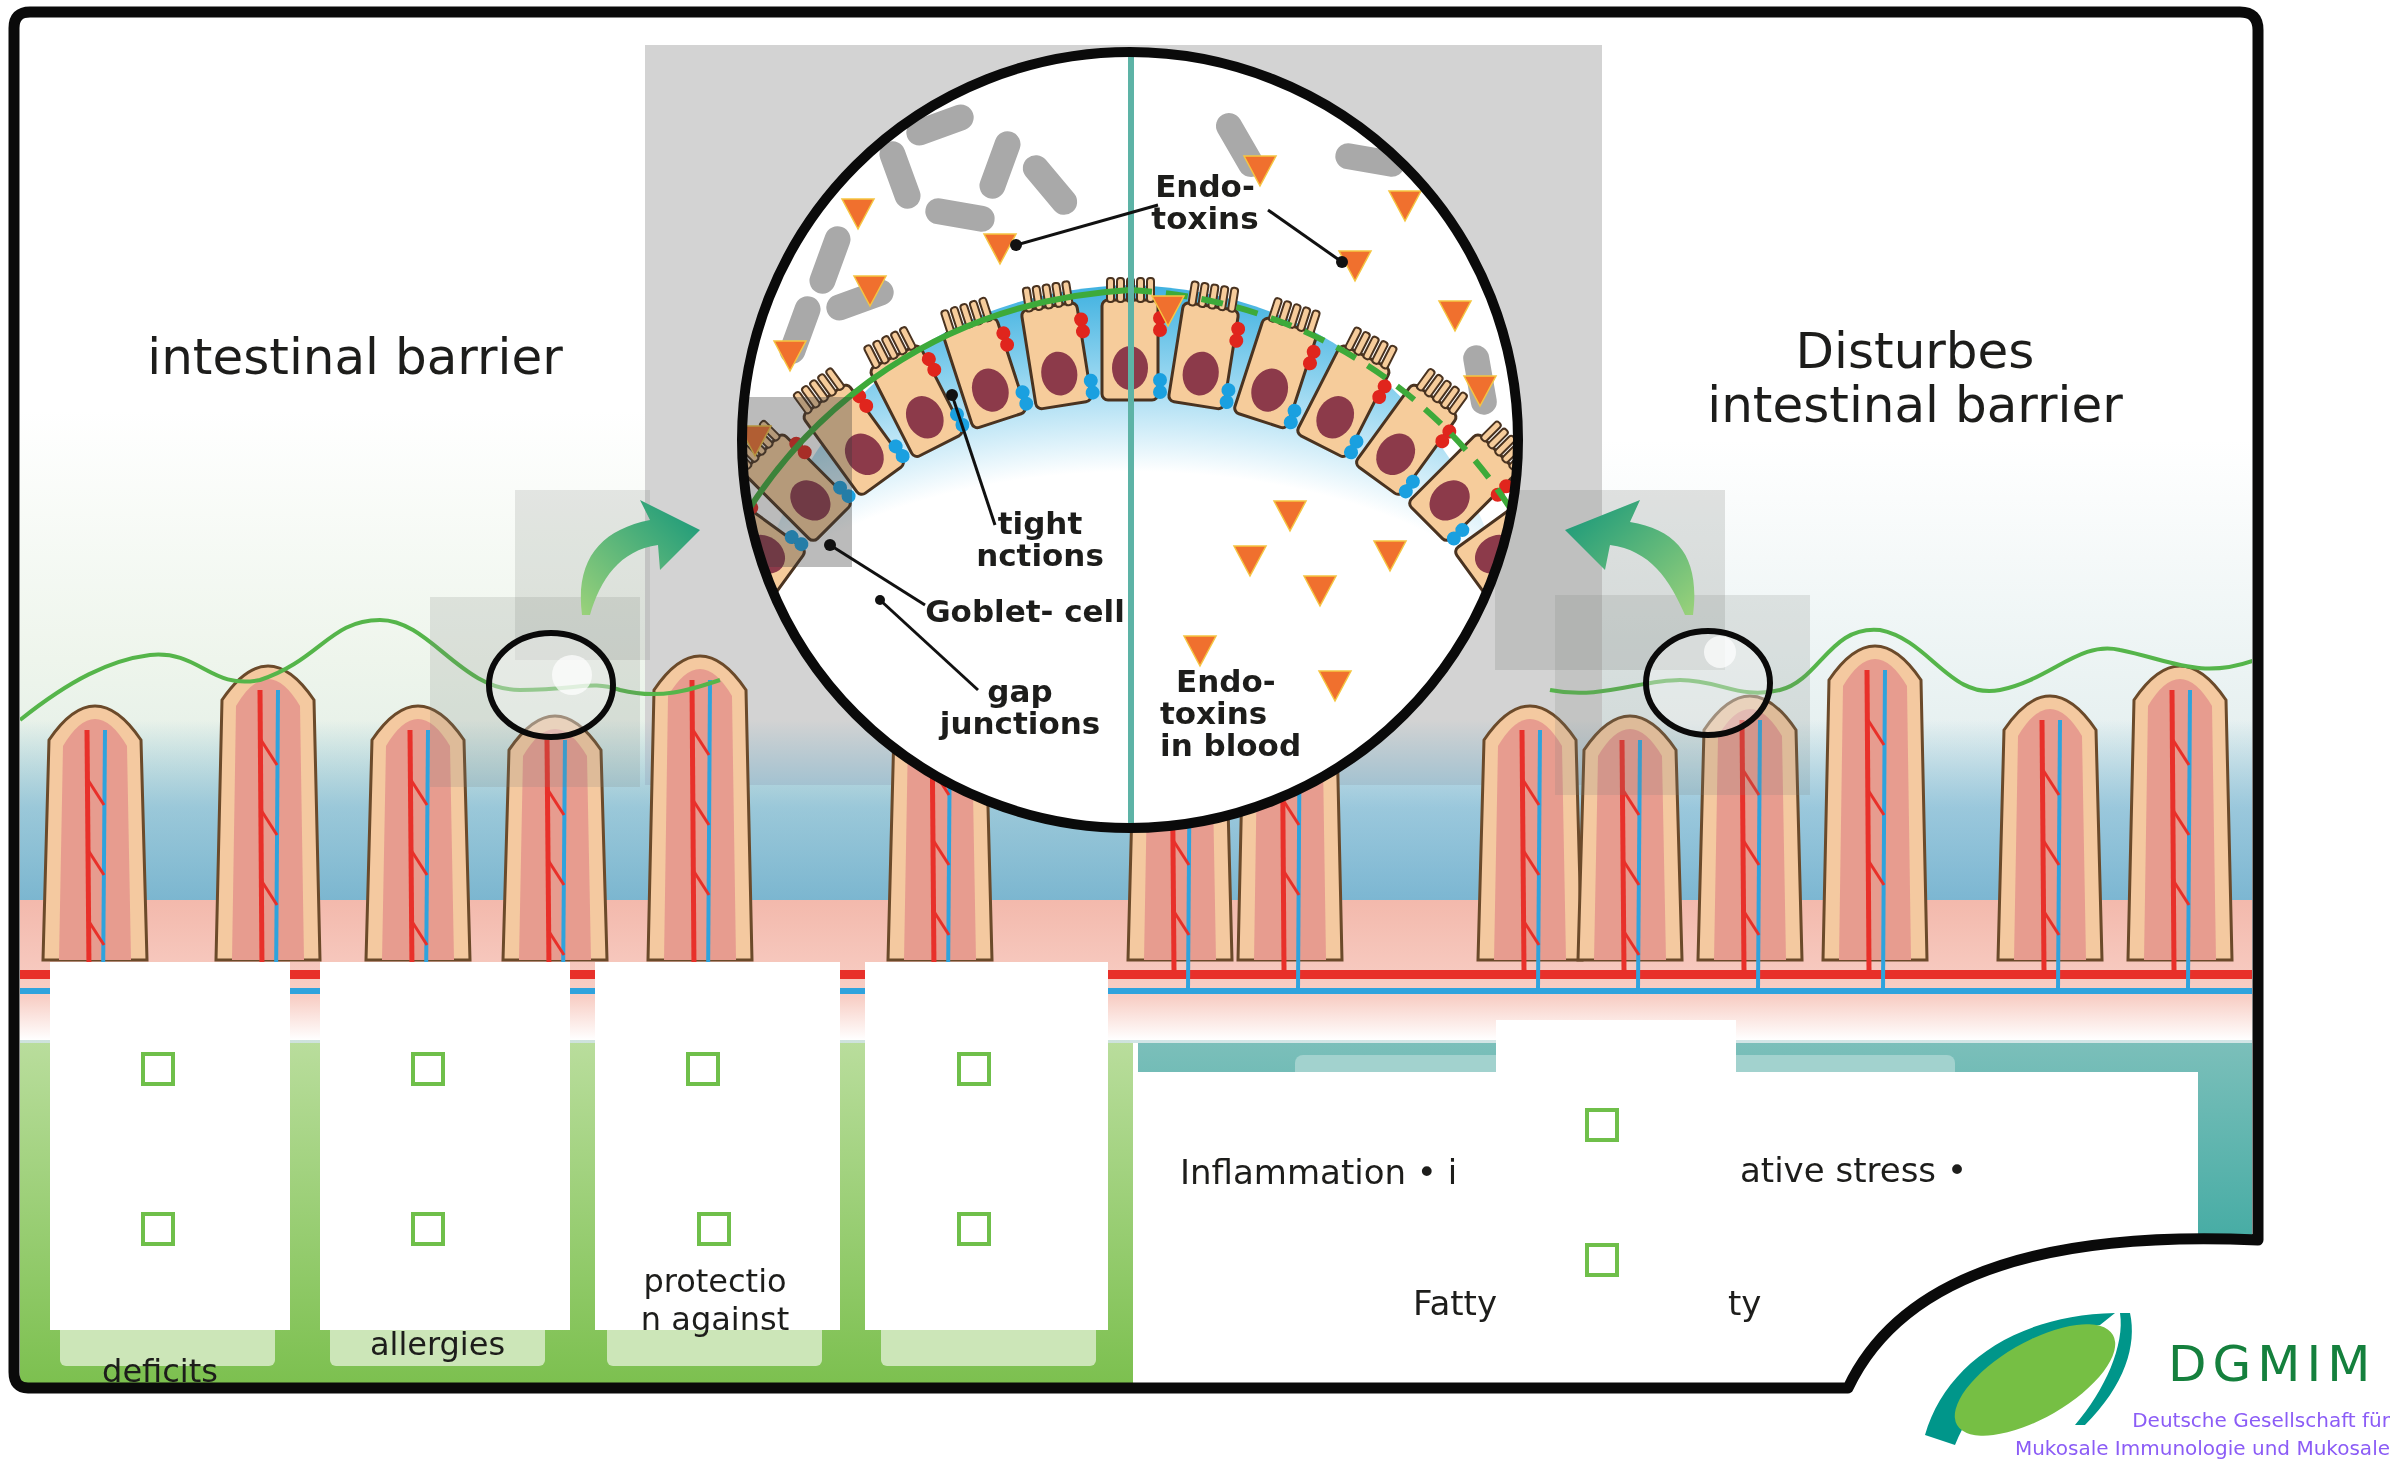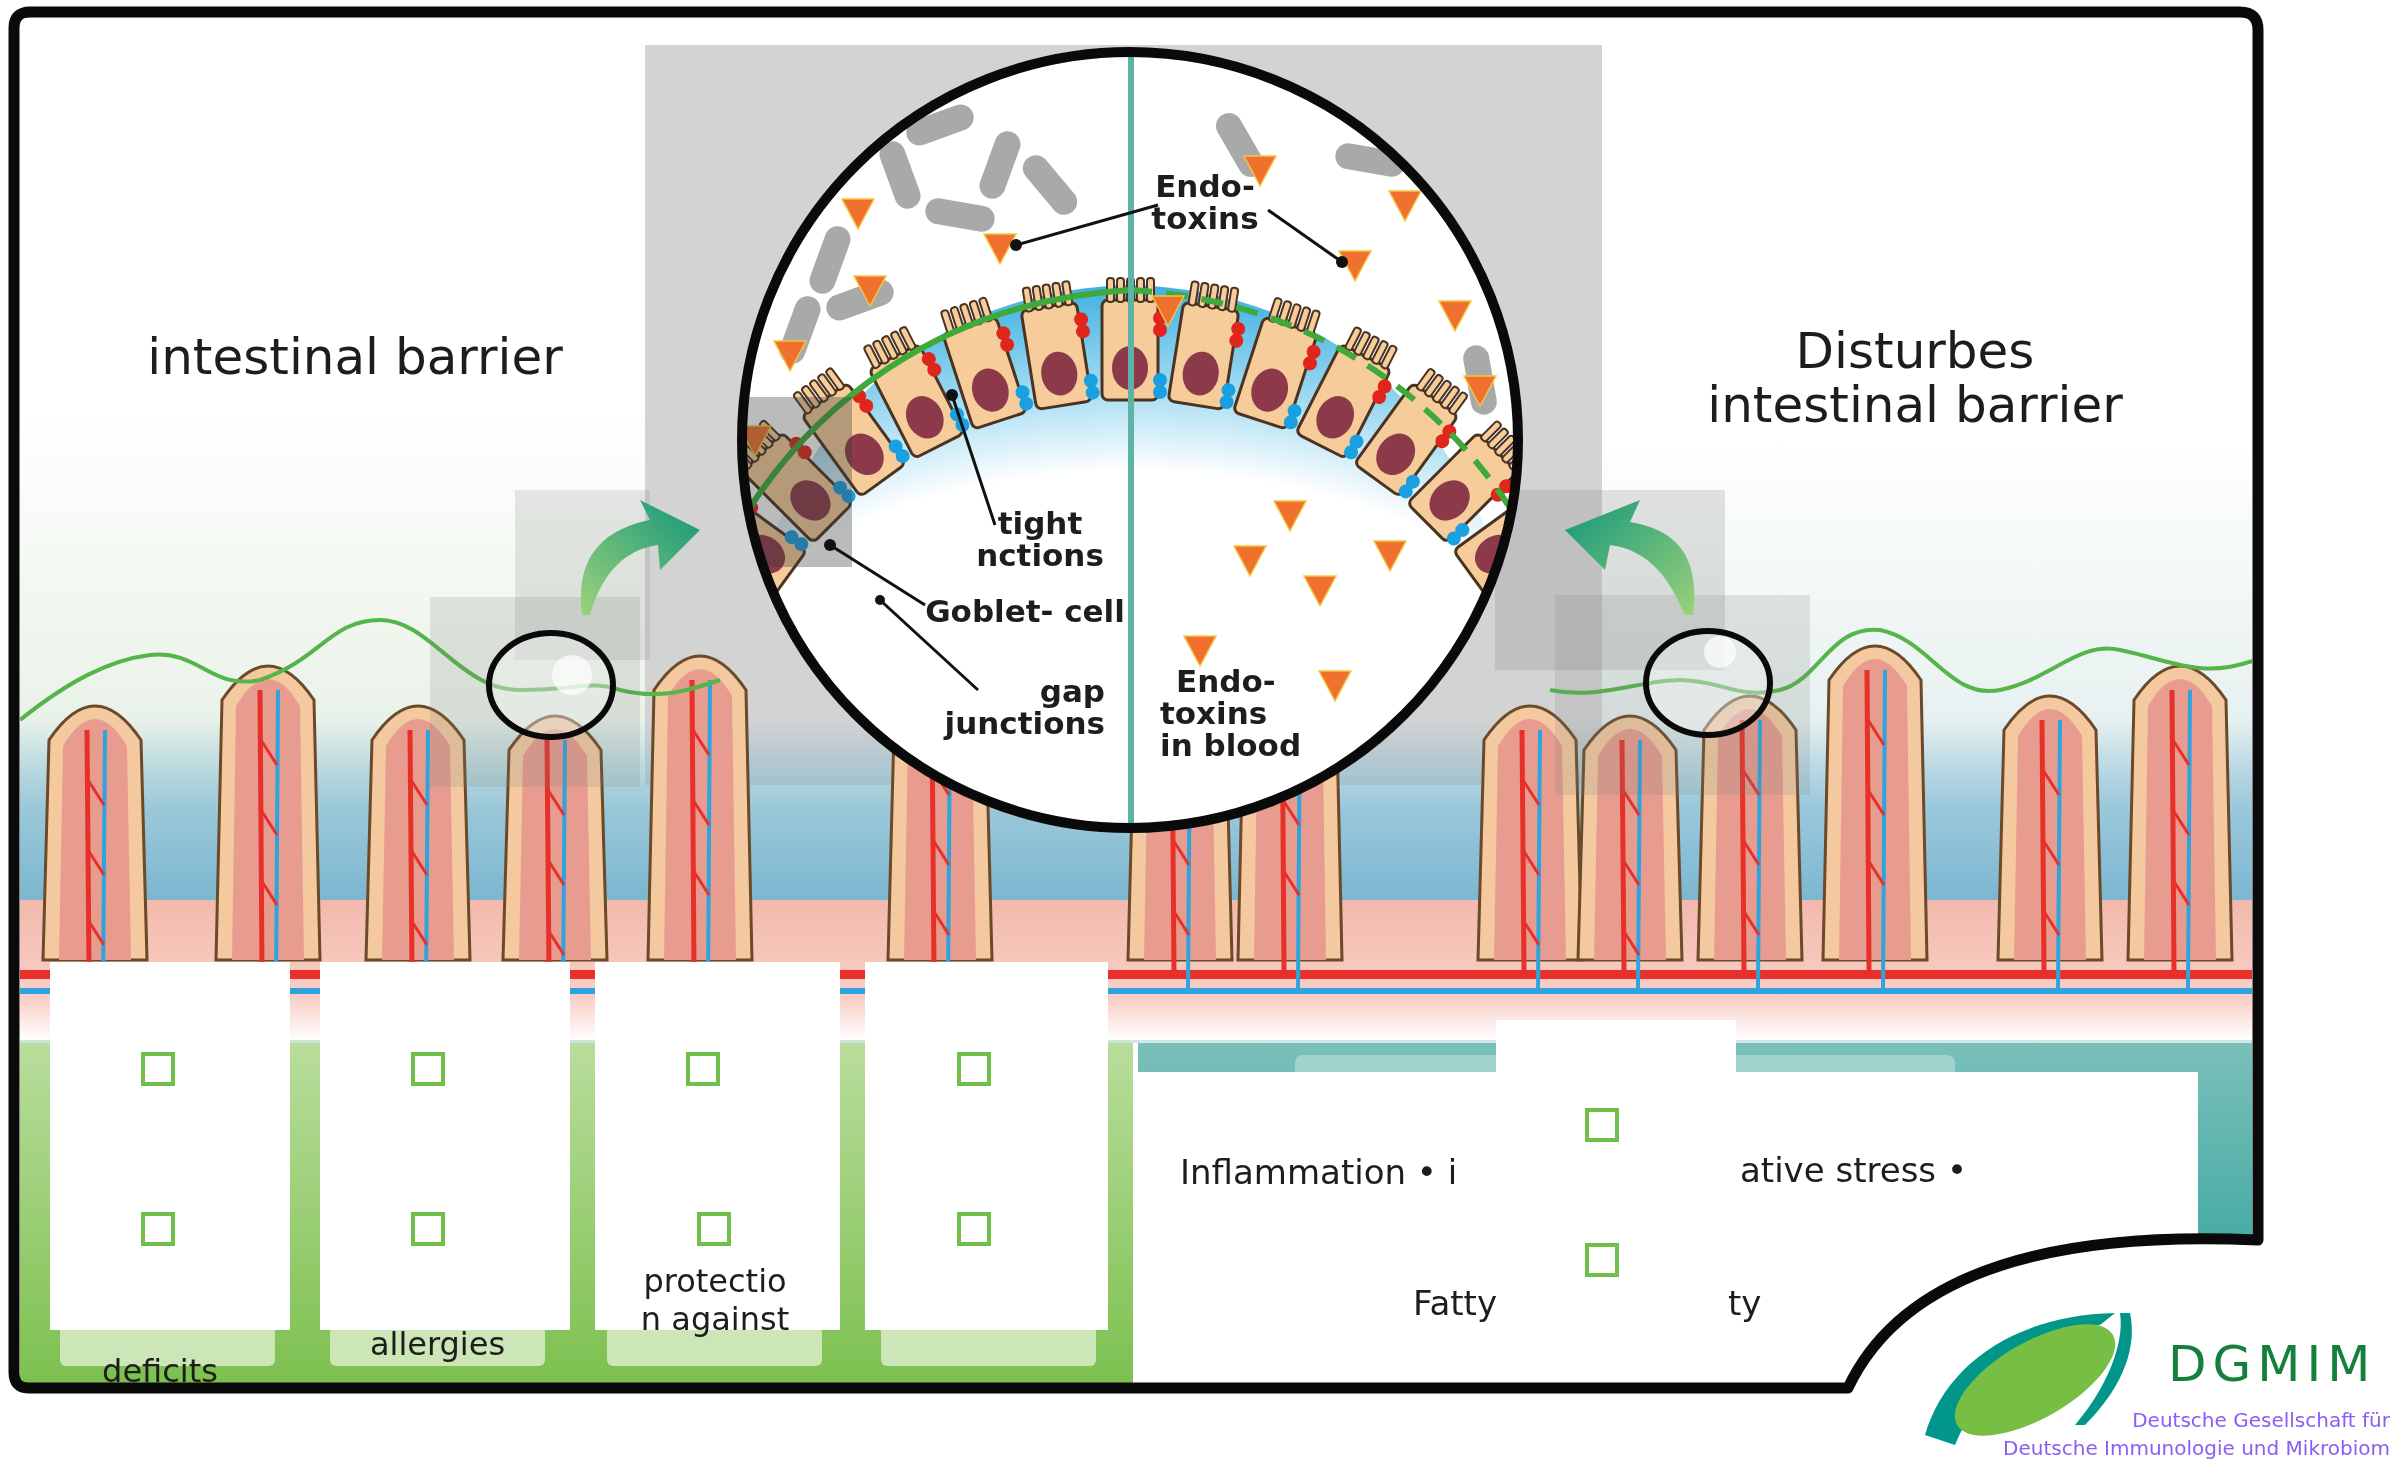--- a/index.html
+++ b/index.html
@@ -561,21 +561,21 @@
 
   <div class="abs lbl-bold" style="left:1140px;top:170px;width:130px;">
     <div>Endo-</div>
     <div>toxins</div>
   </div>
   <div class="abs lbl-bold" style="left:975px;top:507px;width:130px;">
     <div>tight</div>
     <div>nctions</div>
   </div>
   <div class="abs lbl-bold" style="left:925px;top:595px;width:200px;">Goblet- cell</div>
-  <div class="abs lbl-bold" style="left:935px;top:675px;width:170px;text-align:right;">
+  <div class="abs lbl-bold" style="left:935px;top:675px;width:170px;">
     <div>gap</div>
     <div>junctions</div>
   </div>
   <div class="abs lbl-bold left" style="left:1160px;top:665px;width:170px;">
     <div style="padding-left:16px;">Endo-</div>
     <div>toxins</div>
     <div>in blood</div>
   </div>
 
   <div class="abs check" style="left:141px;top:1052px;"></div>
@@ -596,14 +596,14 @@
 
   <div class="abs check" style="left:1585px;top:1108px;"></div>
   <div class="abs check" style="left:1585px;top:1243px;"></div>
   <div class="abs effect-text" style="left:1180px;top:1152px;">Inflammation • i</div>
   <div class="abs effect-text" style="left:1740px;top:1150px;">ative stress •</div>
   <div class="abs effect-text" style="left:1402px;top:1283px;margin-left:11px;">Fatty</div>
   <div class="abs effect-text" style="left:1728px;top:1283px;">ty</div>
 
   <div class="abs logo-main" style="left:2168px;top:1335px;">DGMIM</div>
   <div class="abs logo-sub" style="left:2000px;top:1408px;width:390px;">Deutsche Gesellschaft für</div>
-  <div class="abs logo-sub" style="left:1900px;top:1436px;width:490px;">Deutsche Immunologie und Mikrobiom</div>
+  <div class="abs logo-sub" style="left:1900px;top:1436px;width:490px;">Mukosale Immunologie und Mukosale</div>
 </div>
 
 </body></html>

